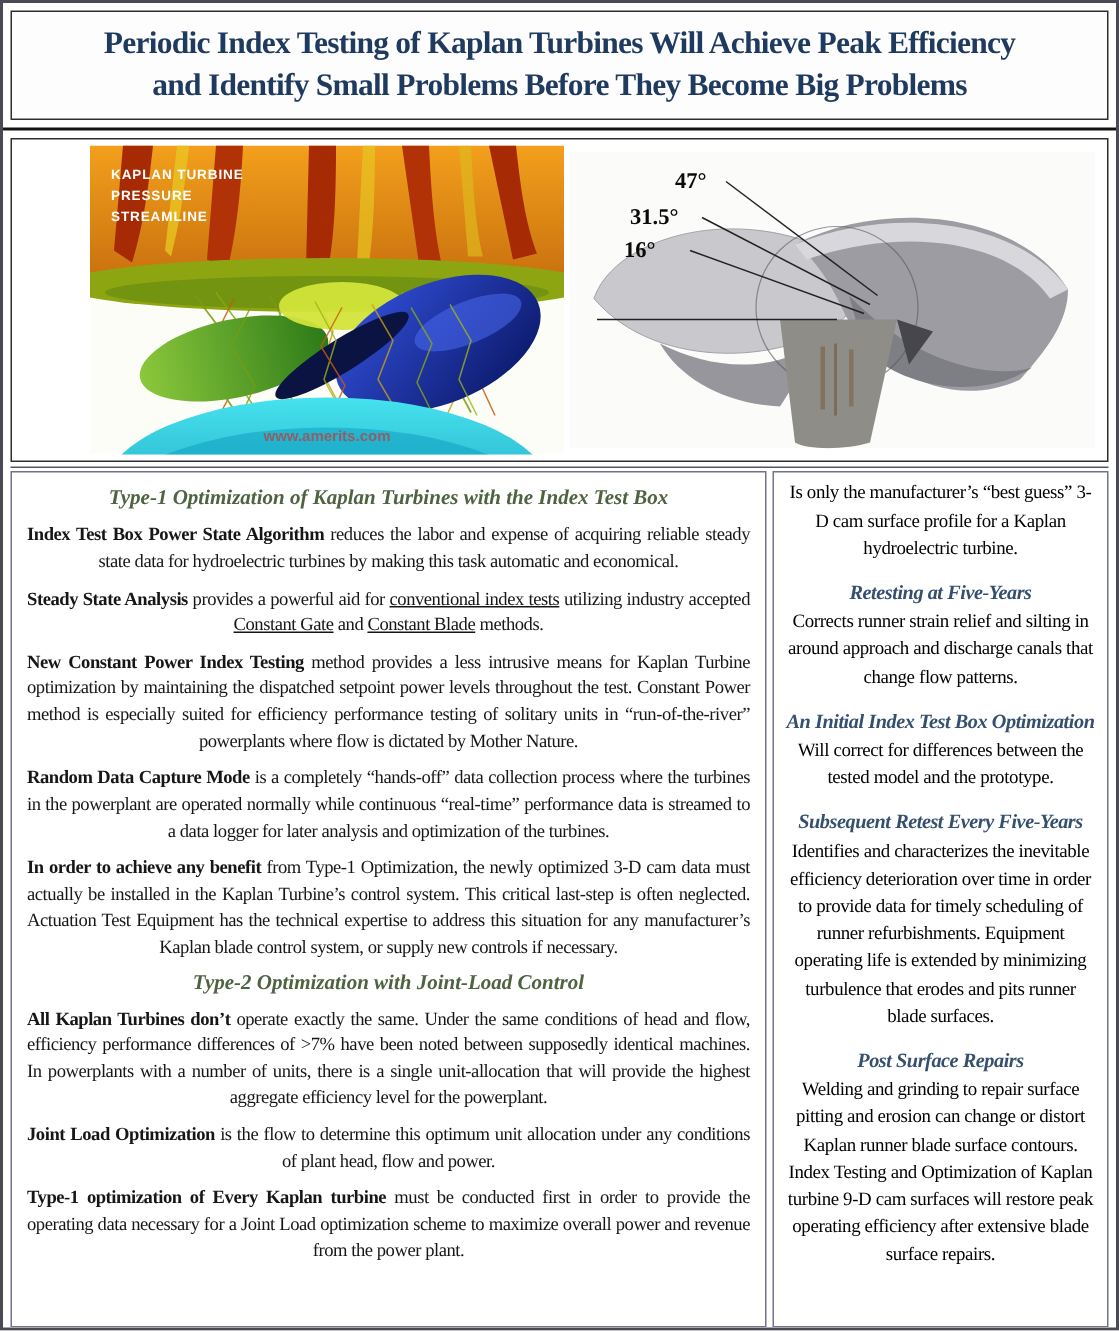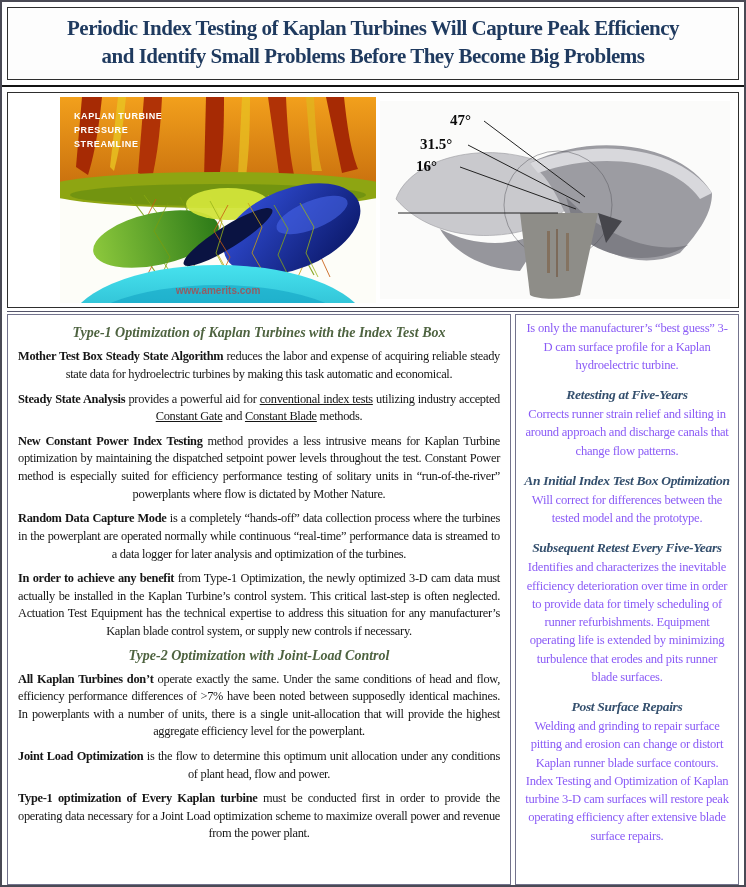--- a/index.html
+++ b/index.html
@@ -45,29 +45,29 @@
   }
   .lc-para{
     font-size:12.4px;line-height:1.42;letter-spacing:-0.3px;margin:7px 0;
     text-align:justify;text-align-last:center;
   }
   .rc-section{margin:0 0 13px 0;}
   .rc-heading{
     color:#35506e;font-style:italic;font-weight:bold;font-size:13.5px;
     letter-spacing:-0.3px;margin:8px 0 2px 0;
   }
-  .rc-body{font-size:12.6px;line-height:1.45;letter-spacing:-0.25px;color:#8b5cf6;}
+  .rc-body{font-size:12.6px;line-height:1.45;letter-spacing:-0.25px;color:#000000;}
 </style>
 </head>
 <body>
 
 <div class="page">
 
   <div class="title-box">
-    <div class="title-line">Periodic Index Testing of Kaplan Turbines Will Capture Peak Efficiency</div>
+    <div class="title-line">Periodic Index Testing of Kaplan Turbines Will Achieve Peak Efficiency</div>
     <div class="title-line">and Identify Small Problems Before They Become Big Problems</div>
   </div>
   <hr class="title-rule">
 
   <div class="image-box">
 
     <svg class="cfd-image" width="316" height="206" viewBox="0 0 316 206">
       <defs>
         <linearGradient id="gOr" x1="0" y1="0" x2="0" y2="1">
           <stop offset="0" stop-color="#f2a01c"></stop>
@@ -167,21 +167,21 @@
       <text class="angle-label" x="70" y="24">47°</text>
       <text class="angle-label" x="40" y="48">31.5°</text>
       <text class="angle-label" x="36" y="70">16°</text>
     </svg>
   </div>
 
   <div class="content">
 
     <div class="col col-left">
       <div class="lc-heading">Type-1 Optimization of Kaplan Turbines with the Index Test Box</div>
-      <p class="lc-para"><span style="font-weight: bold;">Mother Test Box Steady State Algorithm</span><span> reduces the labor and expense of acquiring reliable steady state data for hydroelectric turbines by making this task automatic and economical.</span></p>
+      <p class="lc-para"><span style="font-weight: bold;">Index Test Box Power State Algorithm</span><span> reduces the labor and expense of acquiring reliable steady state data for hydroelectric turbines by making this task automatic and economical.</span></p>
       <p class="lc-para"><span style="font-weight: bold;">Steady State Analysis</span><span> provides a powerful aid for </span><span style="text-decoration: underline;">conventional index tests</span><span> utilizing industry accepted </span><span style="text-decoration: underline;">Constant Gate</span><span> and </span><span style="text-decoration: underline;">Constant Blade</span><span> methods.</span></p>
       <p class="lc-para"><span style="font-weight: bold;">New Constant Power Index Testing</span><span> method provides a less intrusive means for Kaplan Turbine optimization by maintaining the dispatched setpoint power levels throughout the test. Constant Power method is especially suited for efficiency performance testing of solitary units in “run-of-the-river” powerplants where flow is dictated by Mother Nature.</span></p>
       <p class="lc-para"><span style="font-weight: bold;">Random Data Capture Mode</span><span> is a completely “hands-off” data collection process where the turbines in the powerplant are operated normally while continuous “real-time” performance data is streamed to a data logger for later analysis and optimization of the turbines.</span></p>
       <p class="lc-para"><span style="font-weight: bold;">In order to achieve any benefit</span><span> from Type-1 Optimization, the newly optimized 3-D cam data must actually be installed in the Kaplan Turbine’s control system. This critical last-step is often neglected. Actuation Test Equipment has the technical expertise to address this situation for any manufacturer’s Kaplan blade control system, or supply new controls if necessary.</span></p>
       <div class="lc-heading">Type-2 Optimization with Joint-Load Control</div>
       <p class="lc-para"><span style="font-weight: bold;">All Kaplan Turbines don’t</span><span> operate exactly the same. Under the same conditions of head and flow, efficiency performance differences of &gt;7% have been noted between supposedly identical machines. In powerplants with a number of units, there is a single unit-allocation that will provide the highest aggregate efficiency level for the powerplant.</span></p>
       <p class="lc-para"><span style="font-weight: bold;">Joint Load Optimization</span><span> is the flow to determine this optimum unit allocation under any conditions of plant head, flow and power.</span></p>
       <p class="lc-para"><span style="font-weight: bold;">Type-1 optimization of Every Kaplan turbine</span><span> must be conducted first in order to provide the operating data necessary for a Joint Load optimization scheme to maximize overall power and revenue from the power plant.</span></p>
     </div>
 
@@ -196,18 +196,18 @@
       <div class="rc-section">
         <div class="rc-heading">An Initial Index Test Box Optimization</div>
         <div class="rc-body">Will correct for differences between the tested model and the prototype.</div>
       </div>
       <div class="rc-section">
         <div class="rc-heading">Subsequent Retest Every Five-Years</div>
         <div class="rc-body">Identifies and characterizes the inevitable efficiency deterioration over time in order to provide data for timely scheduling of runner refurbishments. Equipment operating life is extended by minimizing turbulence that erodes and pits runner blade surfaces.</div>
       </div>
       <div class="rc-section">
         <div class="rc-heading">Post Surface Repairs</div>
-        <div class="rc-body">Welding and grinding to repair surface pitting and erosion can change or distort Kaplan runner blade surface contours. Index Testing and Optimization of Kaplan turbine 3-D cam surfaces will restore peak operating efficiency after extensive blade surface repairs.</div>
+        <div class="rc-body">Welding and grinding to repair surface pitting and erosion can change or distort Kaplan runner blade surface contours. Index Testing and Optimization of Kaplan turbine 9-D cam surfaces will restore peak operating efficiency after extensive blade surface repairs.</div>
       </div>
     </div>
 
   </div>
 </div>
 
 </body></html>

